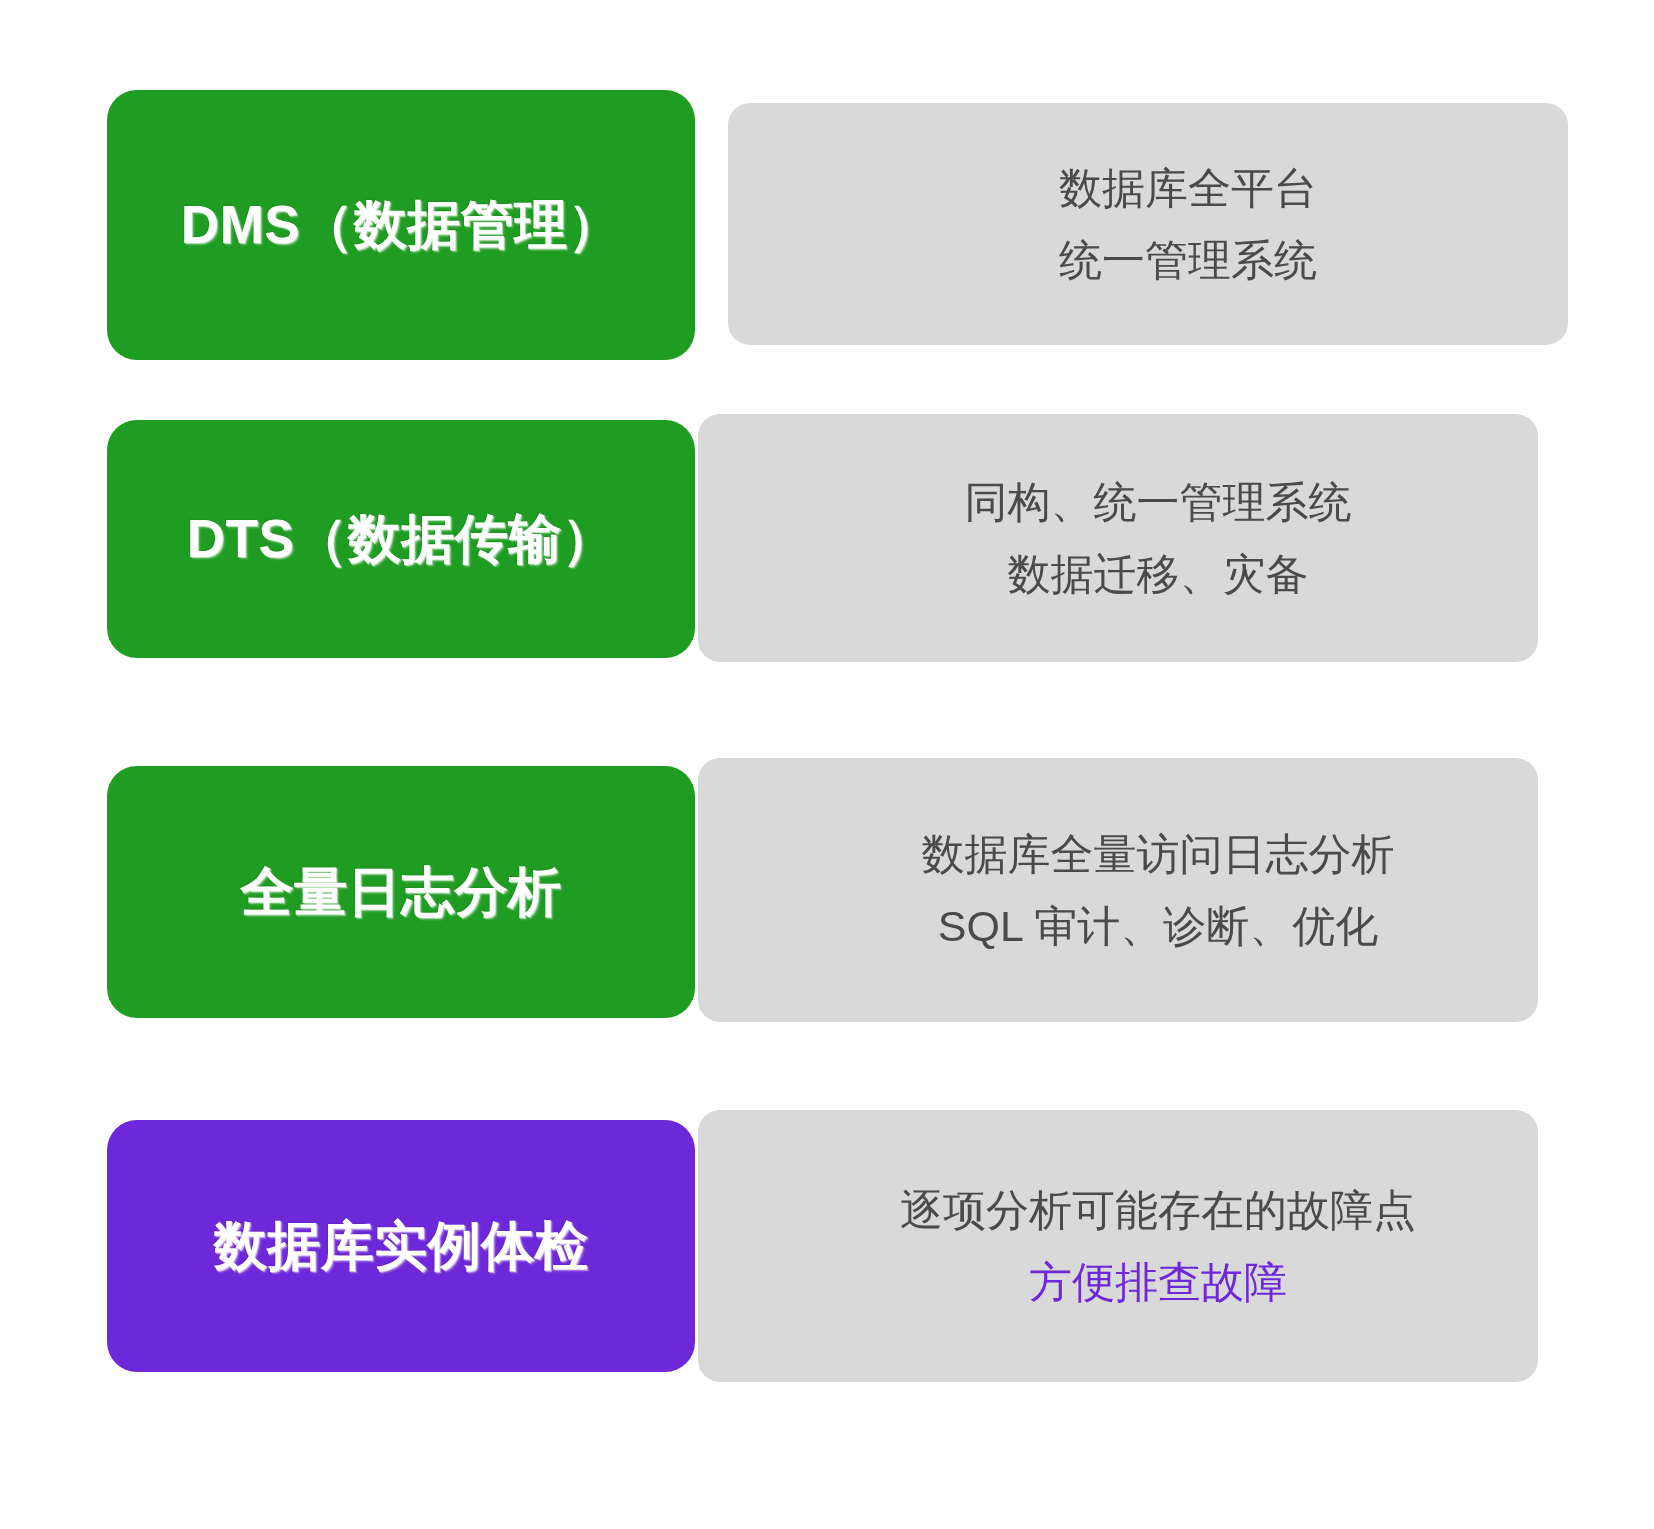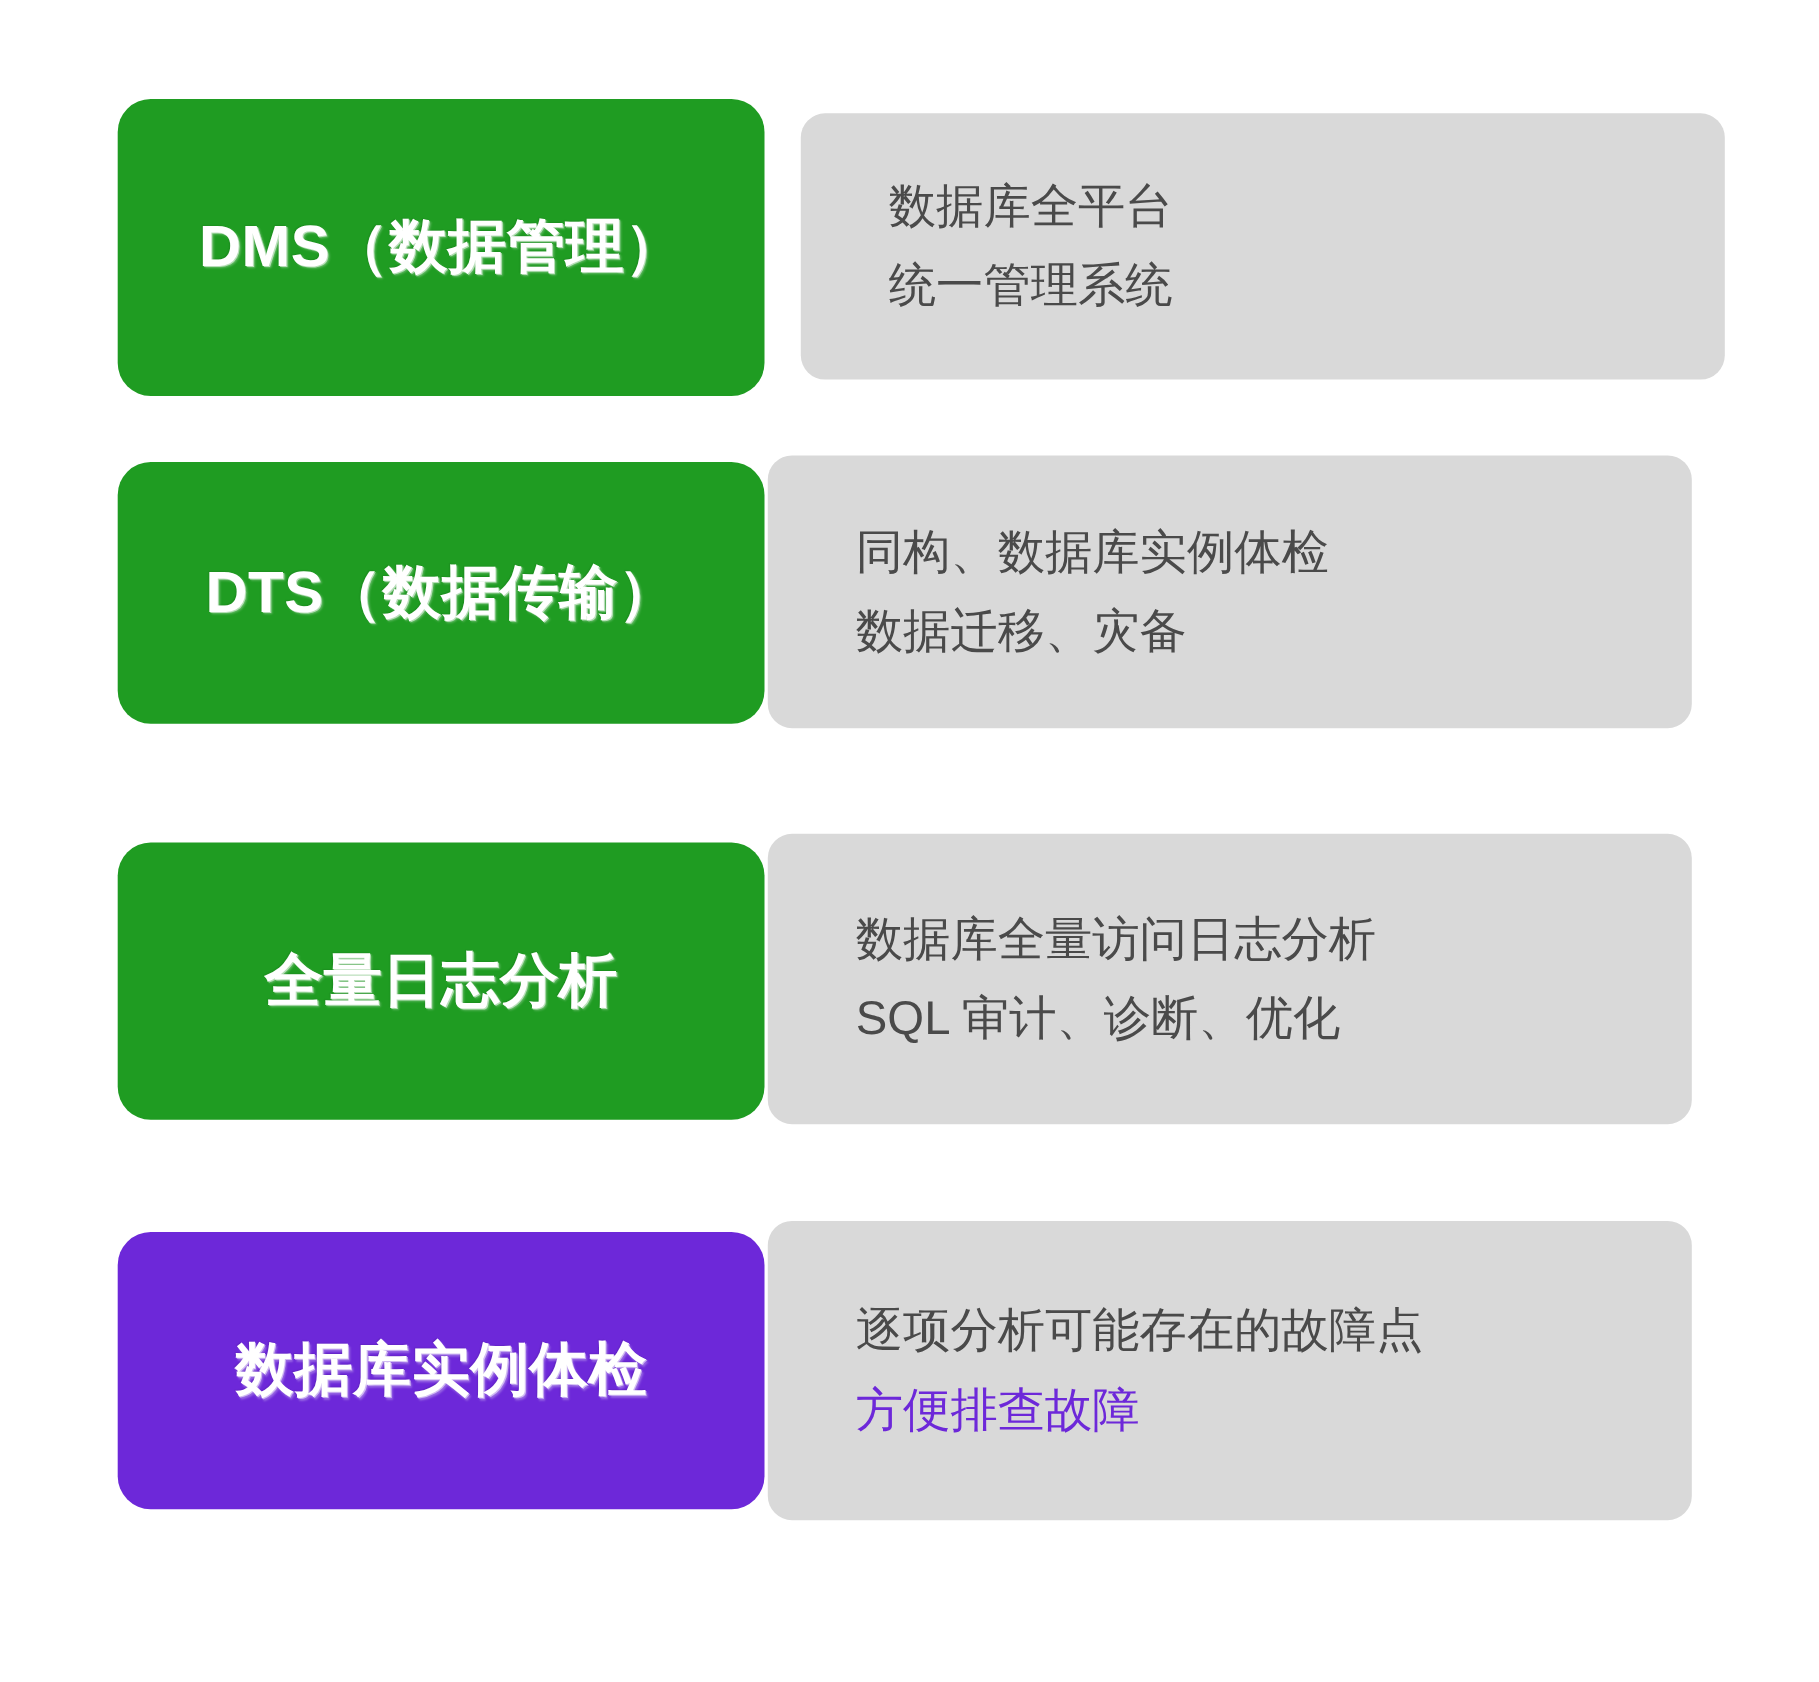--- a/index.html
+++ b/index.html
@@ -15,20 +15,21 @@
     overflow: hidden;
     position: relative;
   }
 
   #feature-list {
     position: absolute;
     left: 0;
     top: 0;
     width: 1654px;
     height: 1529px;
+    text-align: center;
   }
 
   .feature-row {
     position: absolute;
     left: 0;
     width: 1654px;
   }
 
   
   .label-chip {
@@ -103,21 +104,21 @@
       <span class="desc-line" style="color: rgb(74, 74, 74);">数据库全平台</span>
       <span class="desc-line" style="color: rgb(74, 74, 74);">统一管理系统</span>
     </div>
   </div>
 
   <div class="feature-row" id="row-dts">
     <div class="label-chip" style="background: rgb(31, 156, 34);">
       <span class="label-text" style="color: rgb(255, 255, 255);">DTS（数据传输）</span>
     </div>
     <div class="desc-panel" style="background: rgb(217, 217, 217);">
-      <span class="desc-line" style="color: rgb(74, 74, 74);">同构、数据库实例体检</span>
+      <span class="desc-line" style="color: rgb(74, 74, 74);">同构、统一管理系统</span>
       <span class="desc-line" style="color: rgb(74, 74, 74);">数据迁移、灾备</span>
     </div>
   </div>
 
   <div class="feature-row" id="row-log">
     <div class="label-chip" style="background: rgb(31, 156, 34);">
       <span class="label-text" style="color: rgb(255, 255, 255);">全量日志分析</span>
     </div>
     <div class="desc-panel" style="background: rgb(217, 217, 217);">
       <span class="desc-line" style="color: rgb(74, 74, 74);">数据库全量访问日志分析</span>

